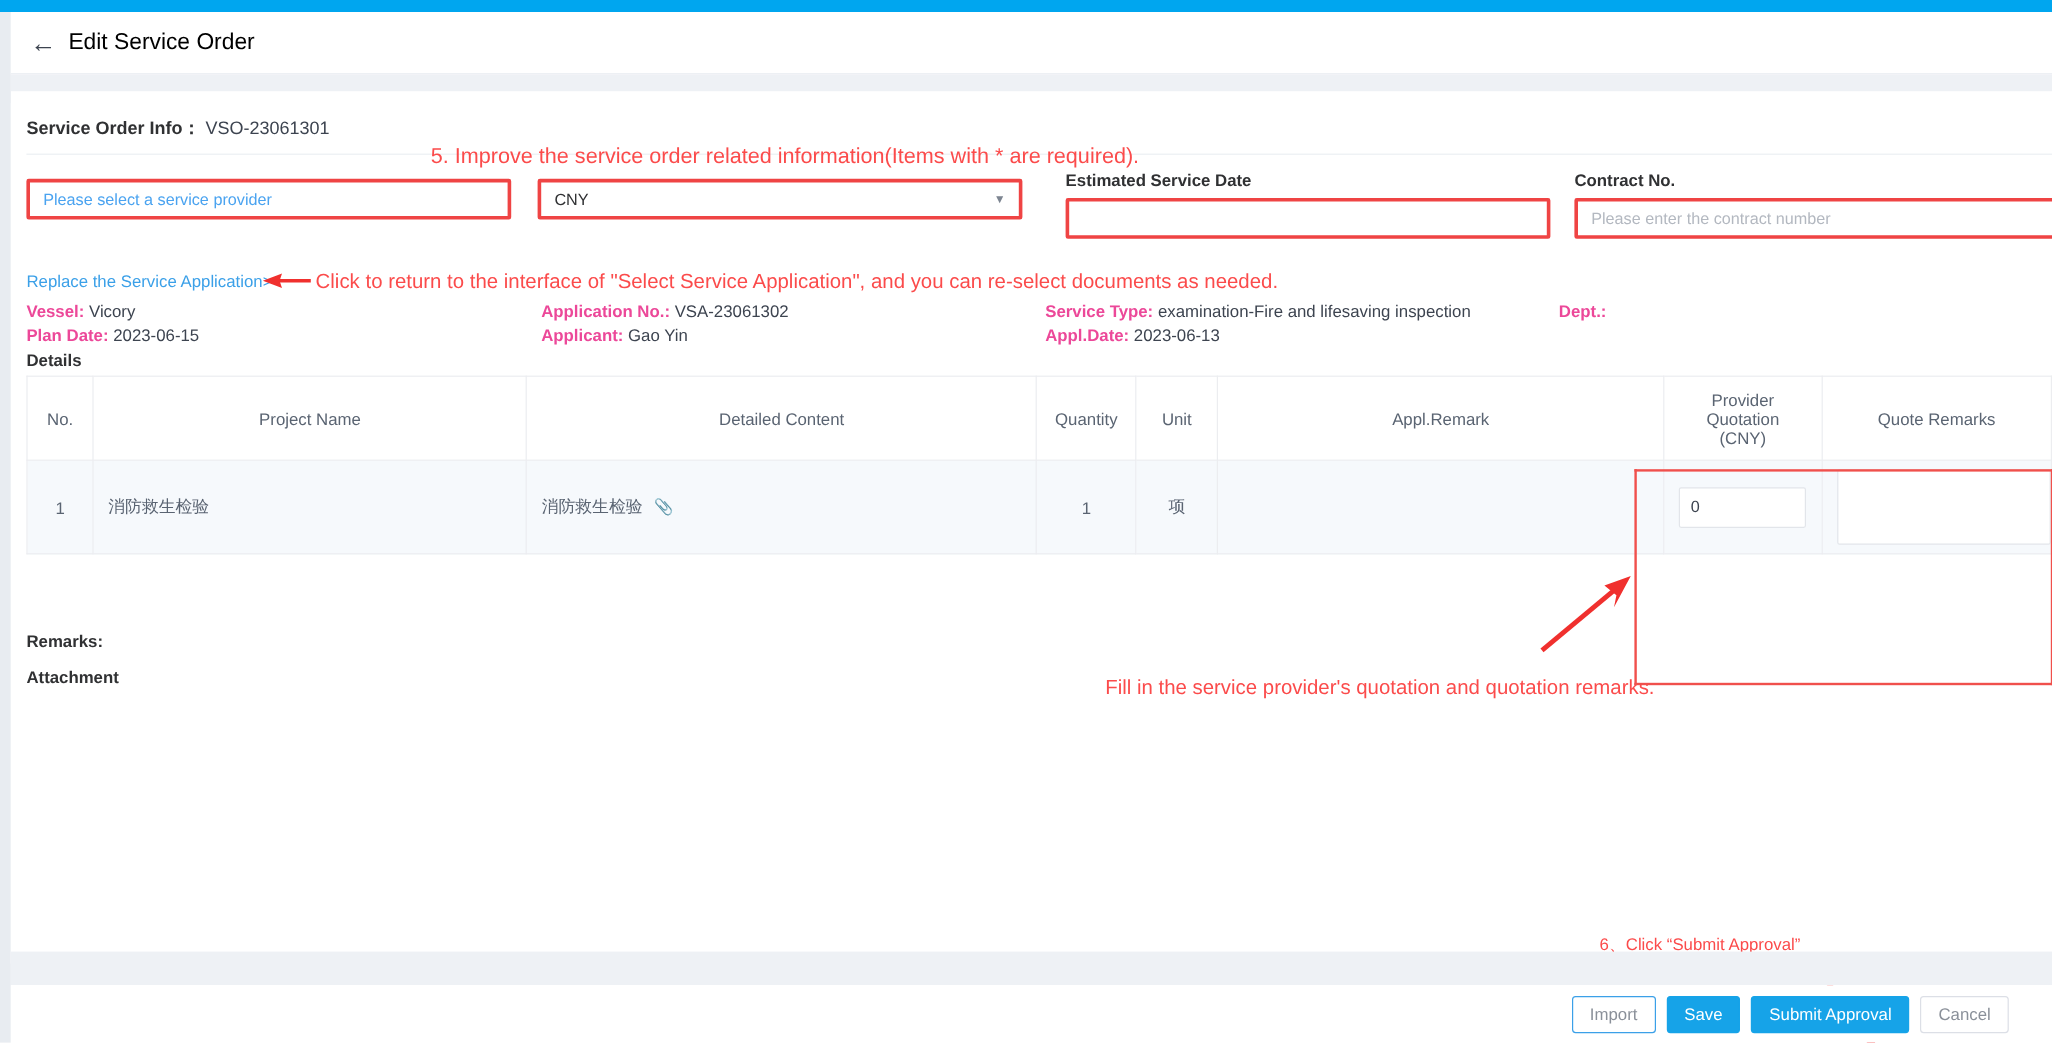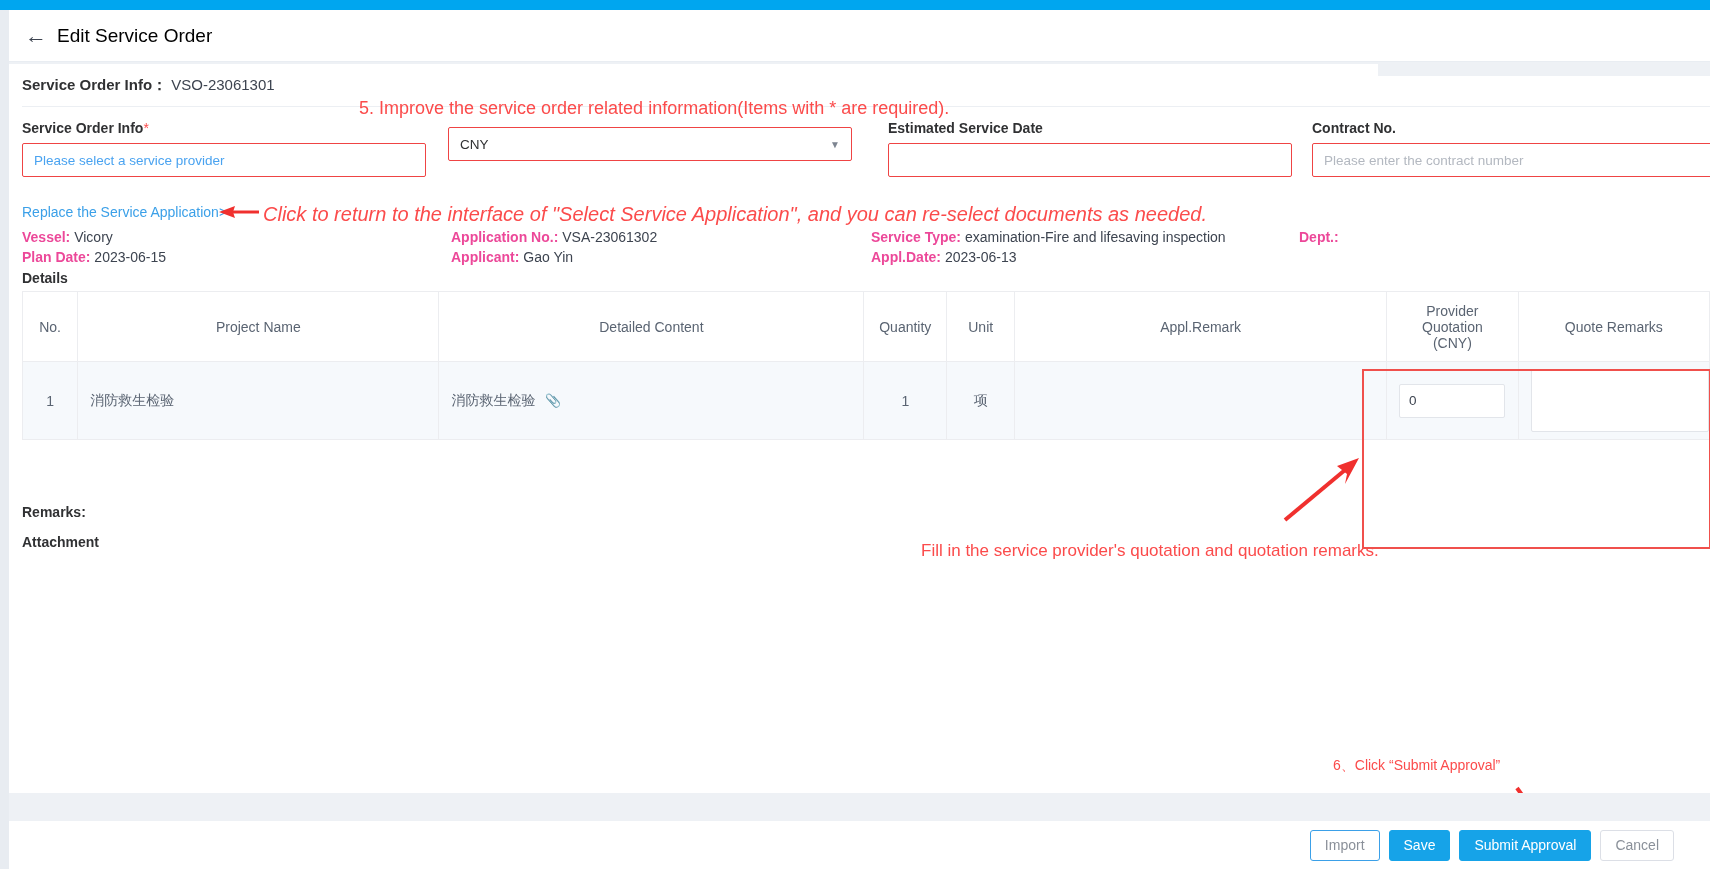--- a/index.html
+++ b/index.html
@@ -19,40 +19,40 @@
   .page-header {
     position:absolute; left:9px; top:10px; width:1701px; height:52px;
     background:#ffffff; border-bottom:1px solid #e9edf2;
     display:flex; align-items:center; padding-left:16px;
   }
   .back-arrow { font-size:22px; color:#3d4450; line-height:1; margin-right:10px; }
   .page-title { font-size:19px; color:#000000; }
 
   .gap-strip { position:absolute; left:9px; top:62px; width:1701px; height:14px; background:#eef1f5; }
 
-  .content { position:absolute; left:9px; top:64px; width:1369px; height:717px; background:#ffffff; }
+  .content { position:absolute; left:9px; top:86px; width:1369px; height:717px; background:#ffffff; }
 
   .so-info { position:absolute; left:13px; top:12px; font-size:15px; }
   .so-info b { font-weight:bold; }
   .so-info .val { font-weight:normal; color:#3d4450; }
 
   .hr1 { position:absolute; left:13px; top:42px; width:1688px; height:1px; background:#eceff3; }
 
   .ann { position:absolute; color:#fb4b4b; font-size:18px; white-space:nowrap; }
   #ann1 { left:350px; top:34px; }
-  #ann2 { left:254px; top:139px; font-size:20px;font-style:italic; }
+  #ann2 { left:254px; top:139px; font-size:17px; }
   #ann3 { left:912px; top:477px; font-size:17px; }
   #ann4 { left:1324px; top:693px; font-size:14px; }
 
   .field-row { position:absolute; left:13px; top:56px; width:1688px; }
   .field { position:absolute; }
   .field .lab { font-size:14px; font-weight:bold; color:#303133; white-space:nowrap; }
   .field .lab .req { color:#fb4b4b; font-weight:normal; }
   .ctl {
-    margin-top:7px; height:34px; border:1px solid #ef4444; background:#fff;
+    margin-top:7px; height:34px; border:3px solid #ef4444; background:#fff;
     border-radius:2px; display:flex; align-items:center; padding:0 11px;
     font-size:13.5px; color:#303133;
   }
   .ctl.ph { color:#4aa3f0; }
   .ctl.ph2 { color:#b3b8c0; }
   .ctl .caret { margin-left:auto; color:#7d8591; font-size:10px; }
 
   .f1 { left:0px;    top:0; width:404px; }
   .f2 { left:426px;  top:0; width:404px; }
   .f3 { left:866px;  top:0; width:404px; }
@@ -139,21 +139,20 @@
     <b>Service Order Info</b><b>：</b>
     <span class="val">VSO-23061301</span>
   </div>
   <div class="hr1"></div>
 
   <div class="ann" id="ann1">5. Improve the service order related information(Items with * are required).</div>
 
   <div class="field-row">
 
     <div class="field f1">
-      <div class="lab"><span>Service Order Info</span><span class="req">*</span></div>
       <div class="ctl ph">Please select a service provider</div>
     </div>
 
     <div class="field f2">
       <div class="ctl">
         <span>CNY</span>
         <span class="caret">▼</span>
       </div>
     </div>
 

